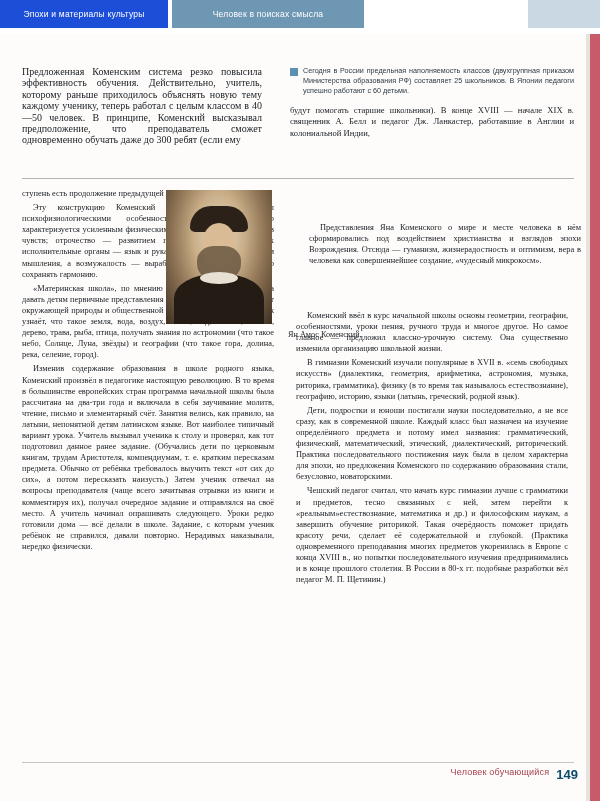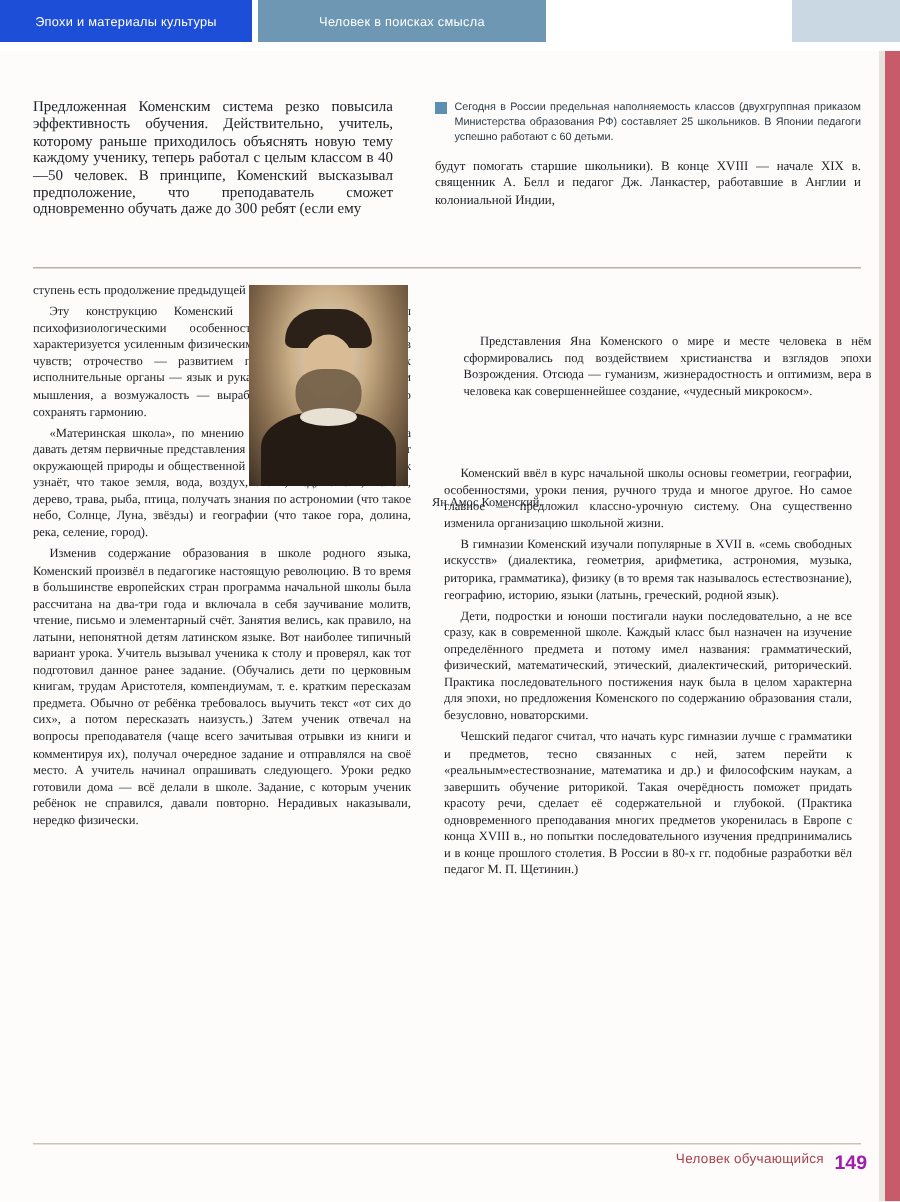--- a/index.html
+++ b/index.html
@@ -228,21 +228,21 @@
   .footer-title {
     font-family: "Liberation Sans", sans-serif;
     font-size: 9px;
     color: #a8414f;
     letter-spacing: .2px;
   }
   .footer-page {
     font-family: "Liberation Sans", sans-serif;
     font-size: 13px;
     font-weight: bold;
-    color: #a21caf;
+    color: #0c4a6e;
   }
   .footer-rule {
     position: absolute;
     bottom: 38px;
     left: 22px;
     width: 552px;
     height: 1px;
     background: #c9c2b8;
   }
 </style>

